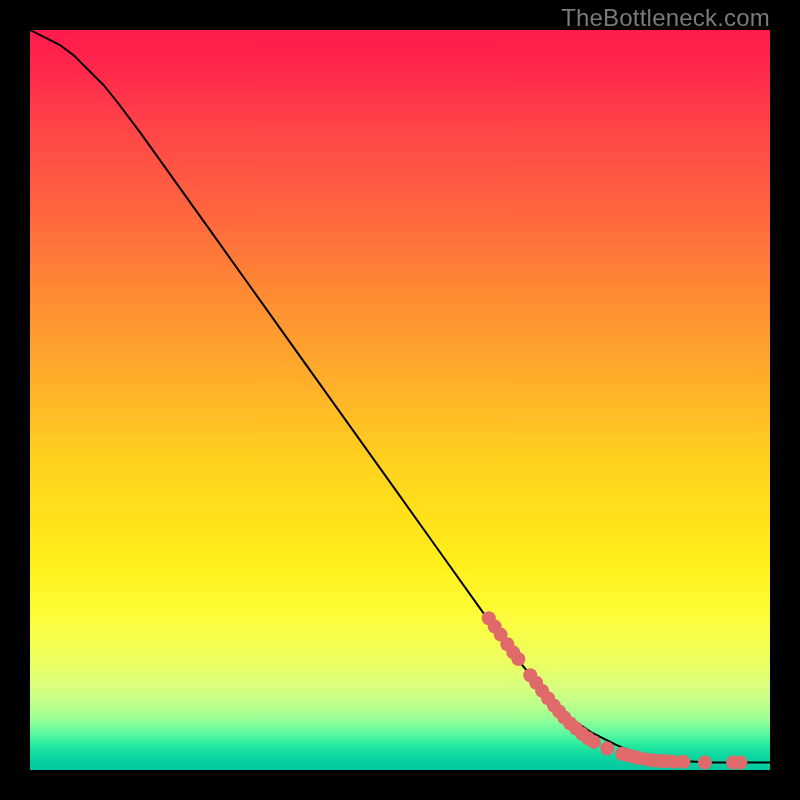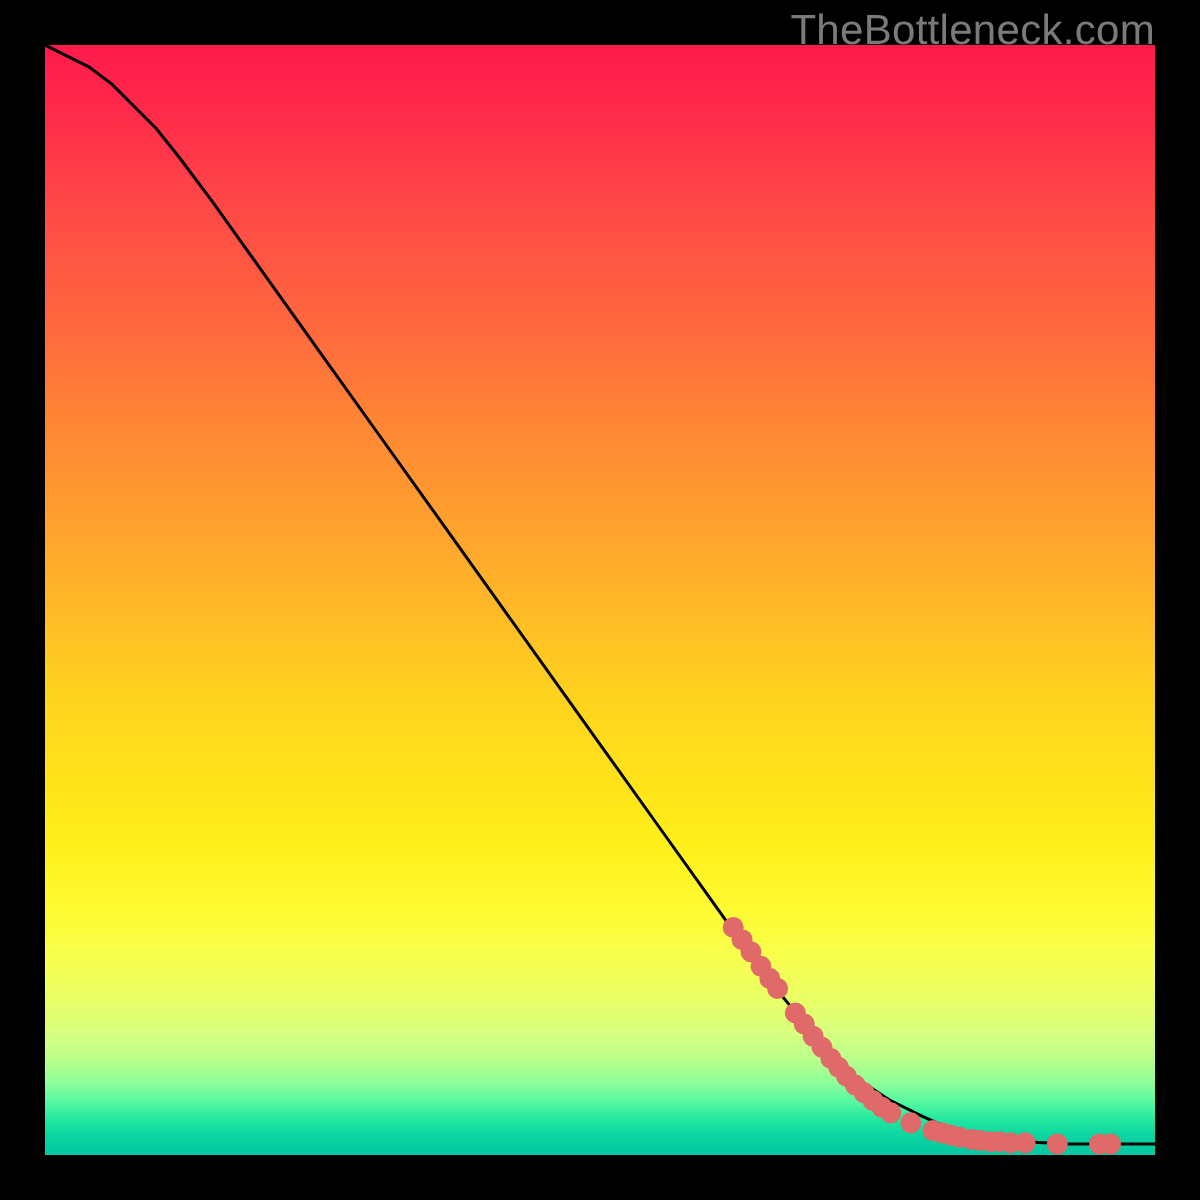--- a/index.html
+++ b/index.html
@@ -59,21 +59,21 @@
   .dots {
     position: absolute;
     inset: 0;
     pointer-events: none;
   }
   .watermark {
     position: absolute;
     top: 4px;
     right: 30px;
     color: #7a7a7a;
-    font-size: 28px;
+    font-size: 24px;
     font-weight: 500;
     letter-spacing: 0.2px;
   }
 </style>
 </head>
 <body>
 
 <div class="stage">
 
   <div class="watermark">TheBottleneck.com</div>

